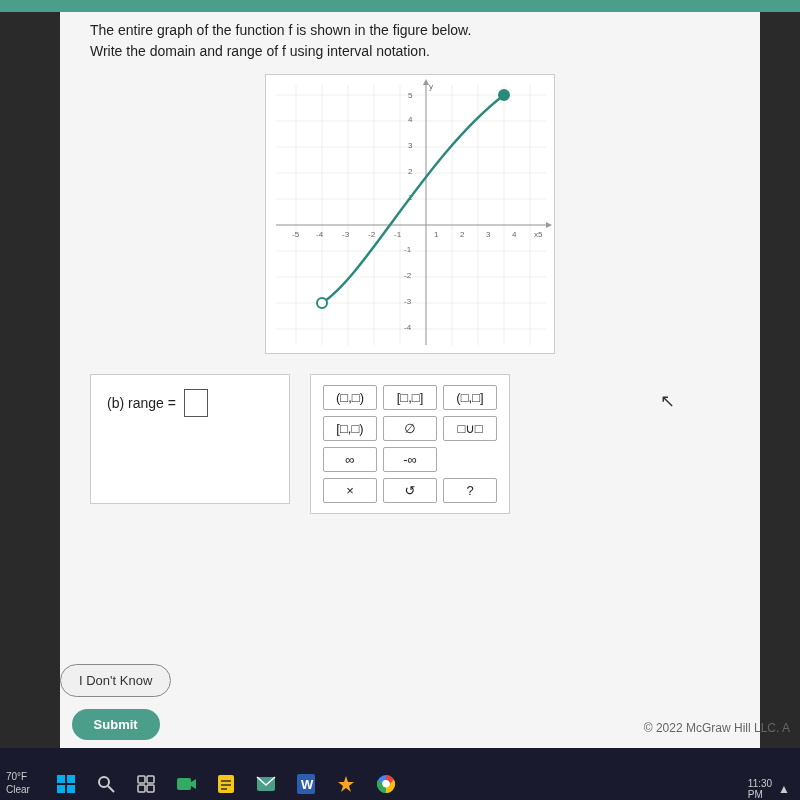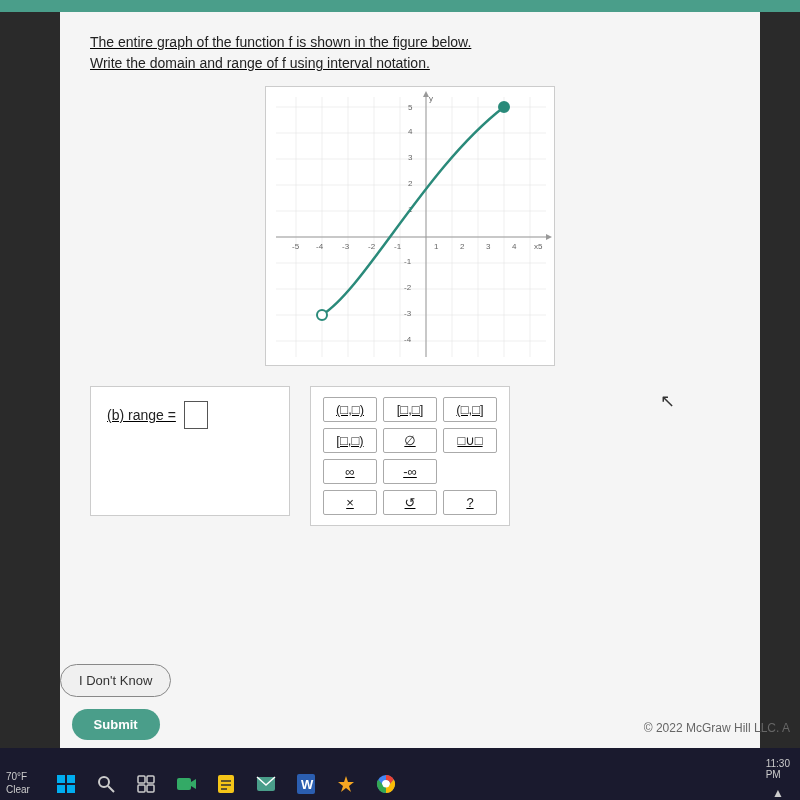--- a/index.html
+++ b/index.html
@@ -29,22 +29,21 @@
     }
 
     
     .content-area {
       position: absolute;
       top: 12px;
       left: 60px;
       width: 700px;
       height: 783px;
       background: #f5f5f5;
-      padding: 20px 30px;
-      text-decoration: underline;
+      padding: 8px 30px;
     }
 
     .question-text {
       font-size: 14px;
       color: #222;
       line-height: 1.5;
       margin-bottom: 12px;
     }
 
     
@@ -419,21 +418,21 @@
           <circle cx="10" cy="10" r="9" fill="#4285f4"></circle>
           <circle cx="10" cy="10" r="4" fill="white"></circle>
           <path d="M10,1 A9,9 0 0,1 17.8,5.5 L14,10 A4,4 0 0,0 10,6 Z" fill="#ea4335"></path>
           <path d="M17.8,5.5 A9,9 0 0,1 10,19 L10,12 A4,4 0 0,0 14,10 Z" fill="#fbbc05"></path>
           <path d="M10,19 A9,9 0 0,1 2.2,5.5 L6,10 A4,4 0 0,0 10,12 Z" fill="#34a853"></path>
           <circle cx="10" cy="10" r="3.5" fill="white"></circle>
         </svg>
       </div>
     </div>
 
-    <div style="position:absolute; right:10px; display:flex; align-items:center; gap:6px;flex-direction:column;">
+    <div style="position:absolute; right:10px; display:flex; align-items:center; gap:6px;">
       <div style="color:#ccc; font-size:10px;">
         <div>11:30</div>
         <div>PM</div>
       </div>
       <div style="color:#ccc; font-size:12px;">▲</div>
     </div>
   </div>
 
 </div>
 

